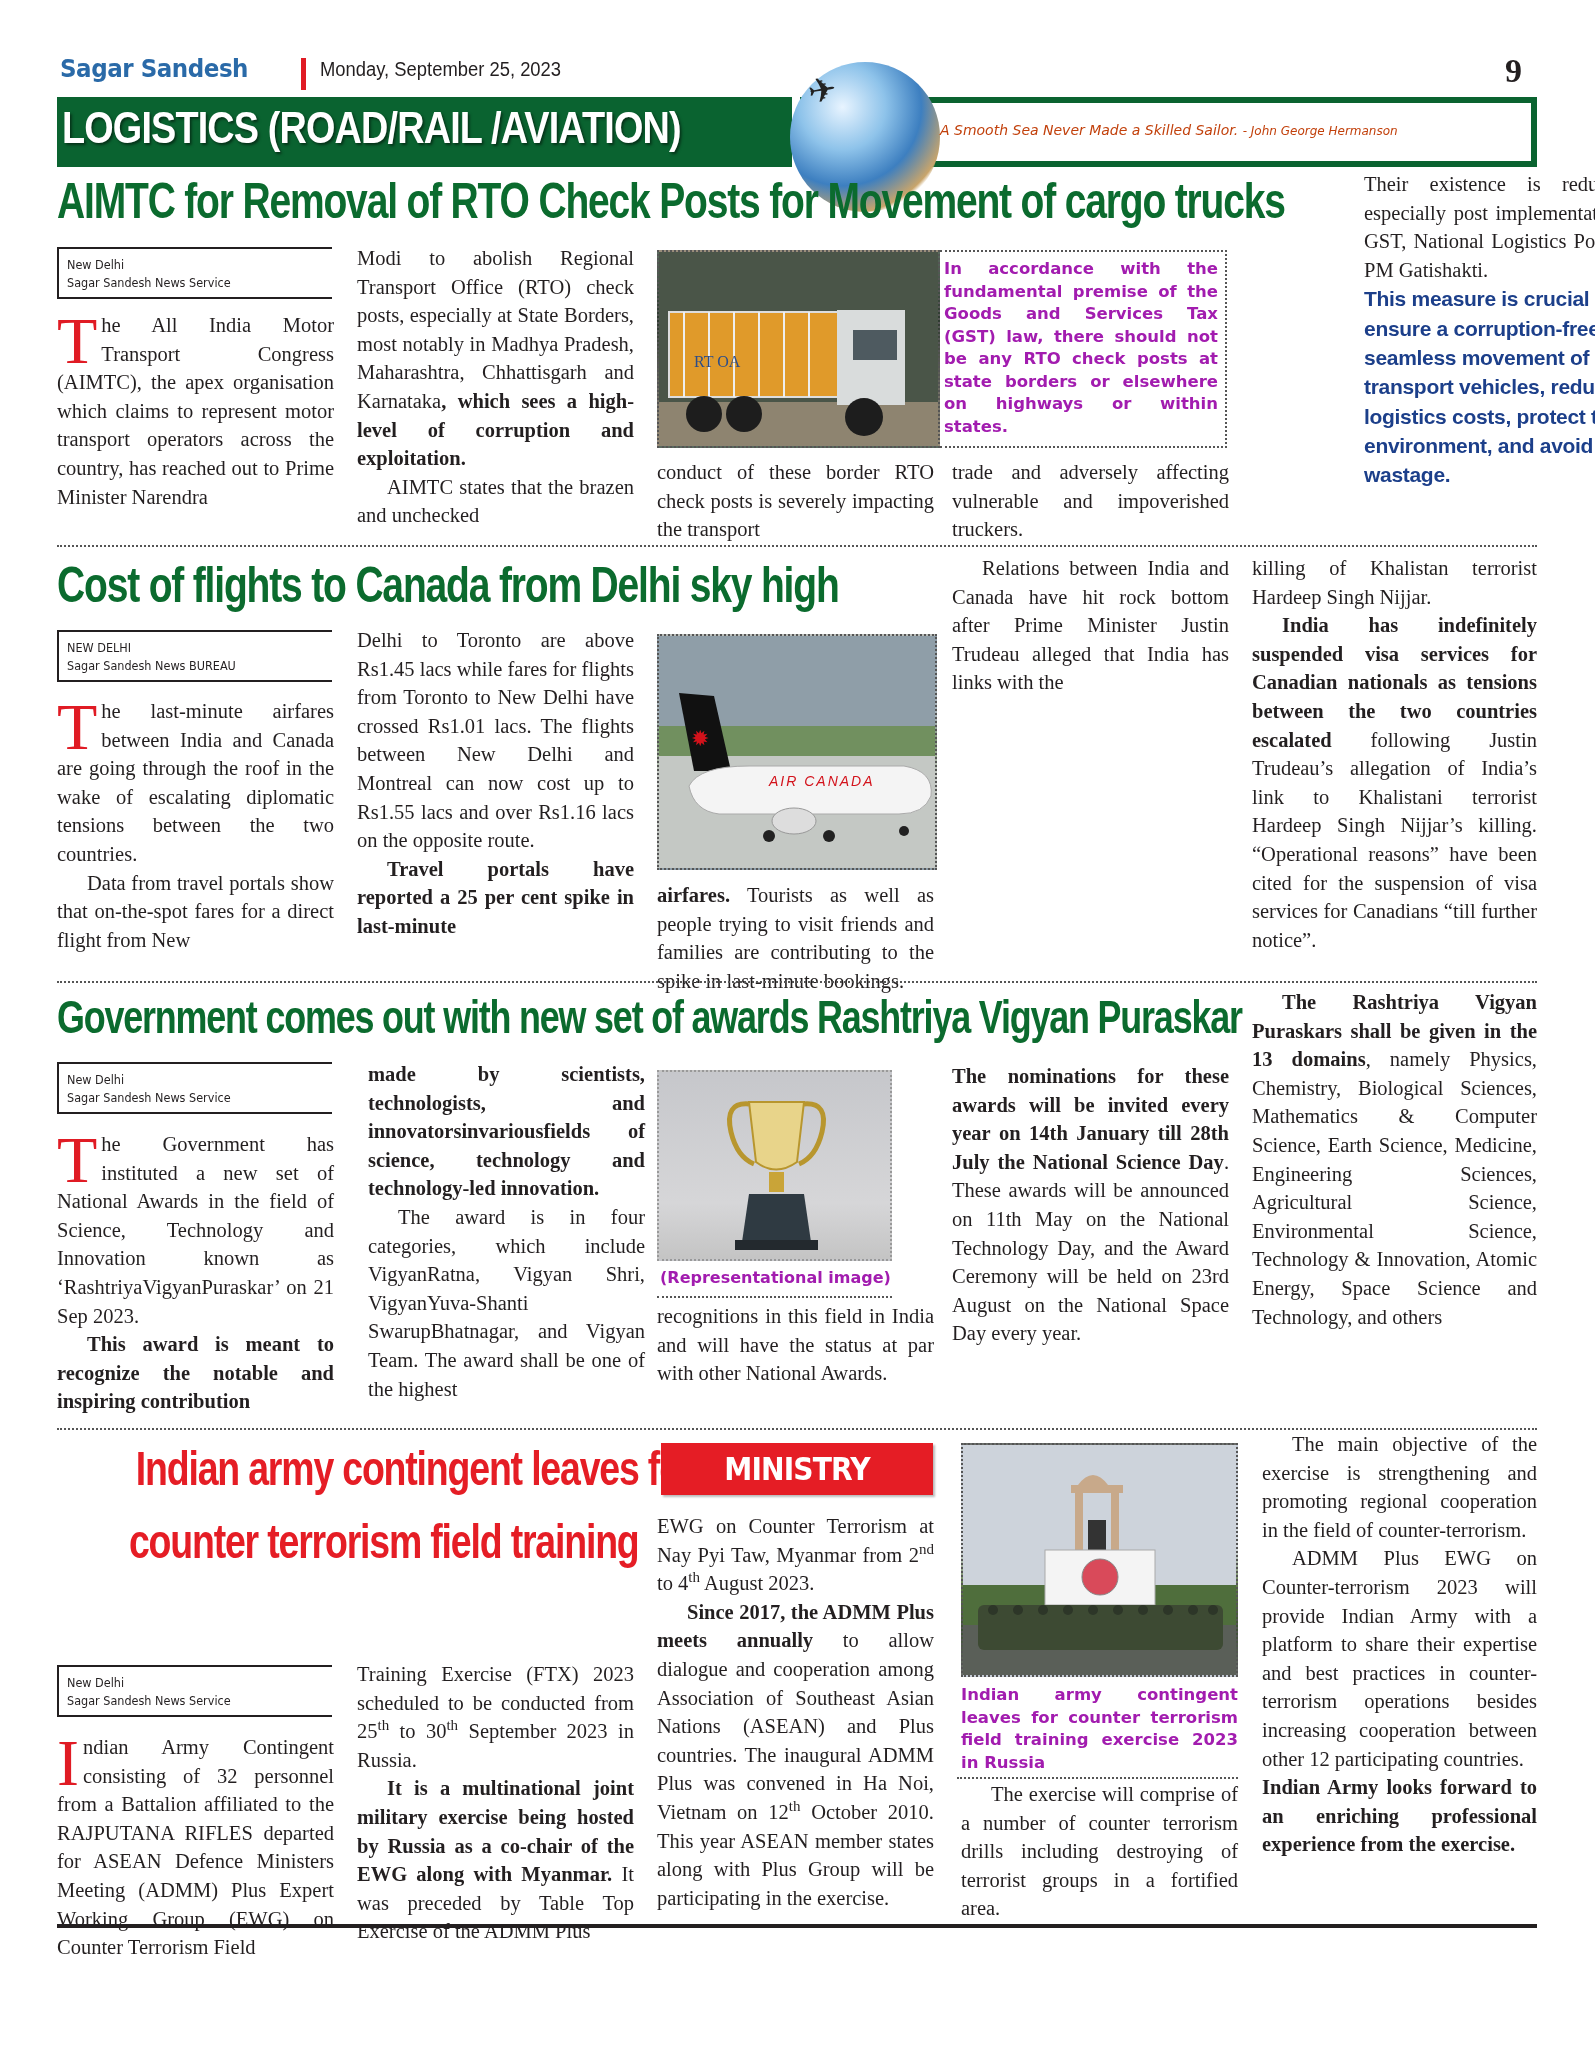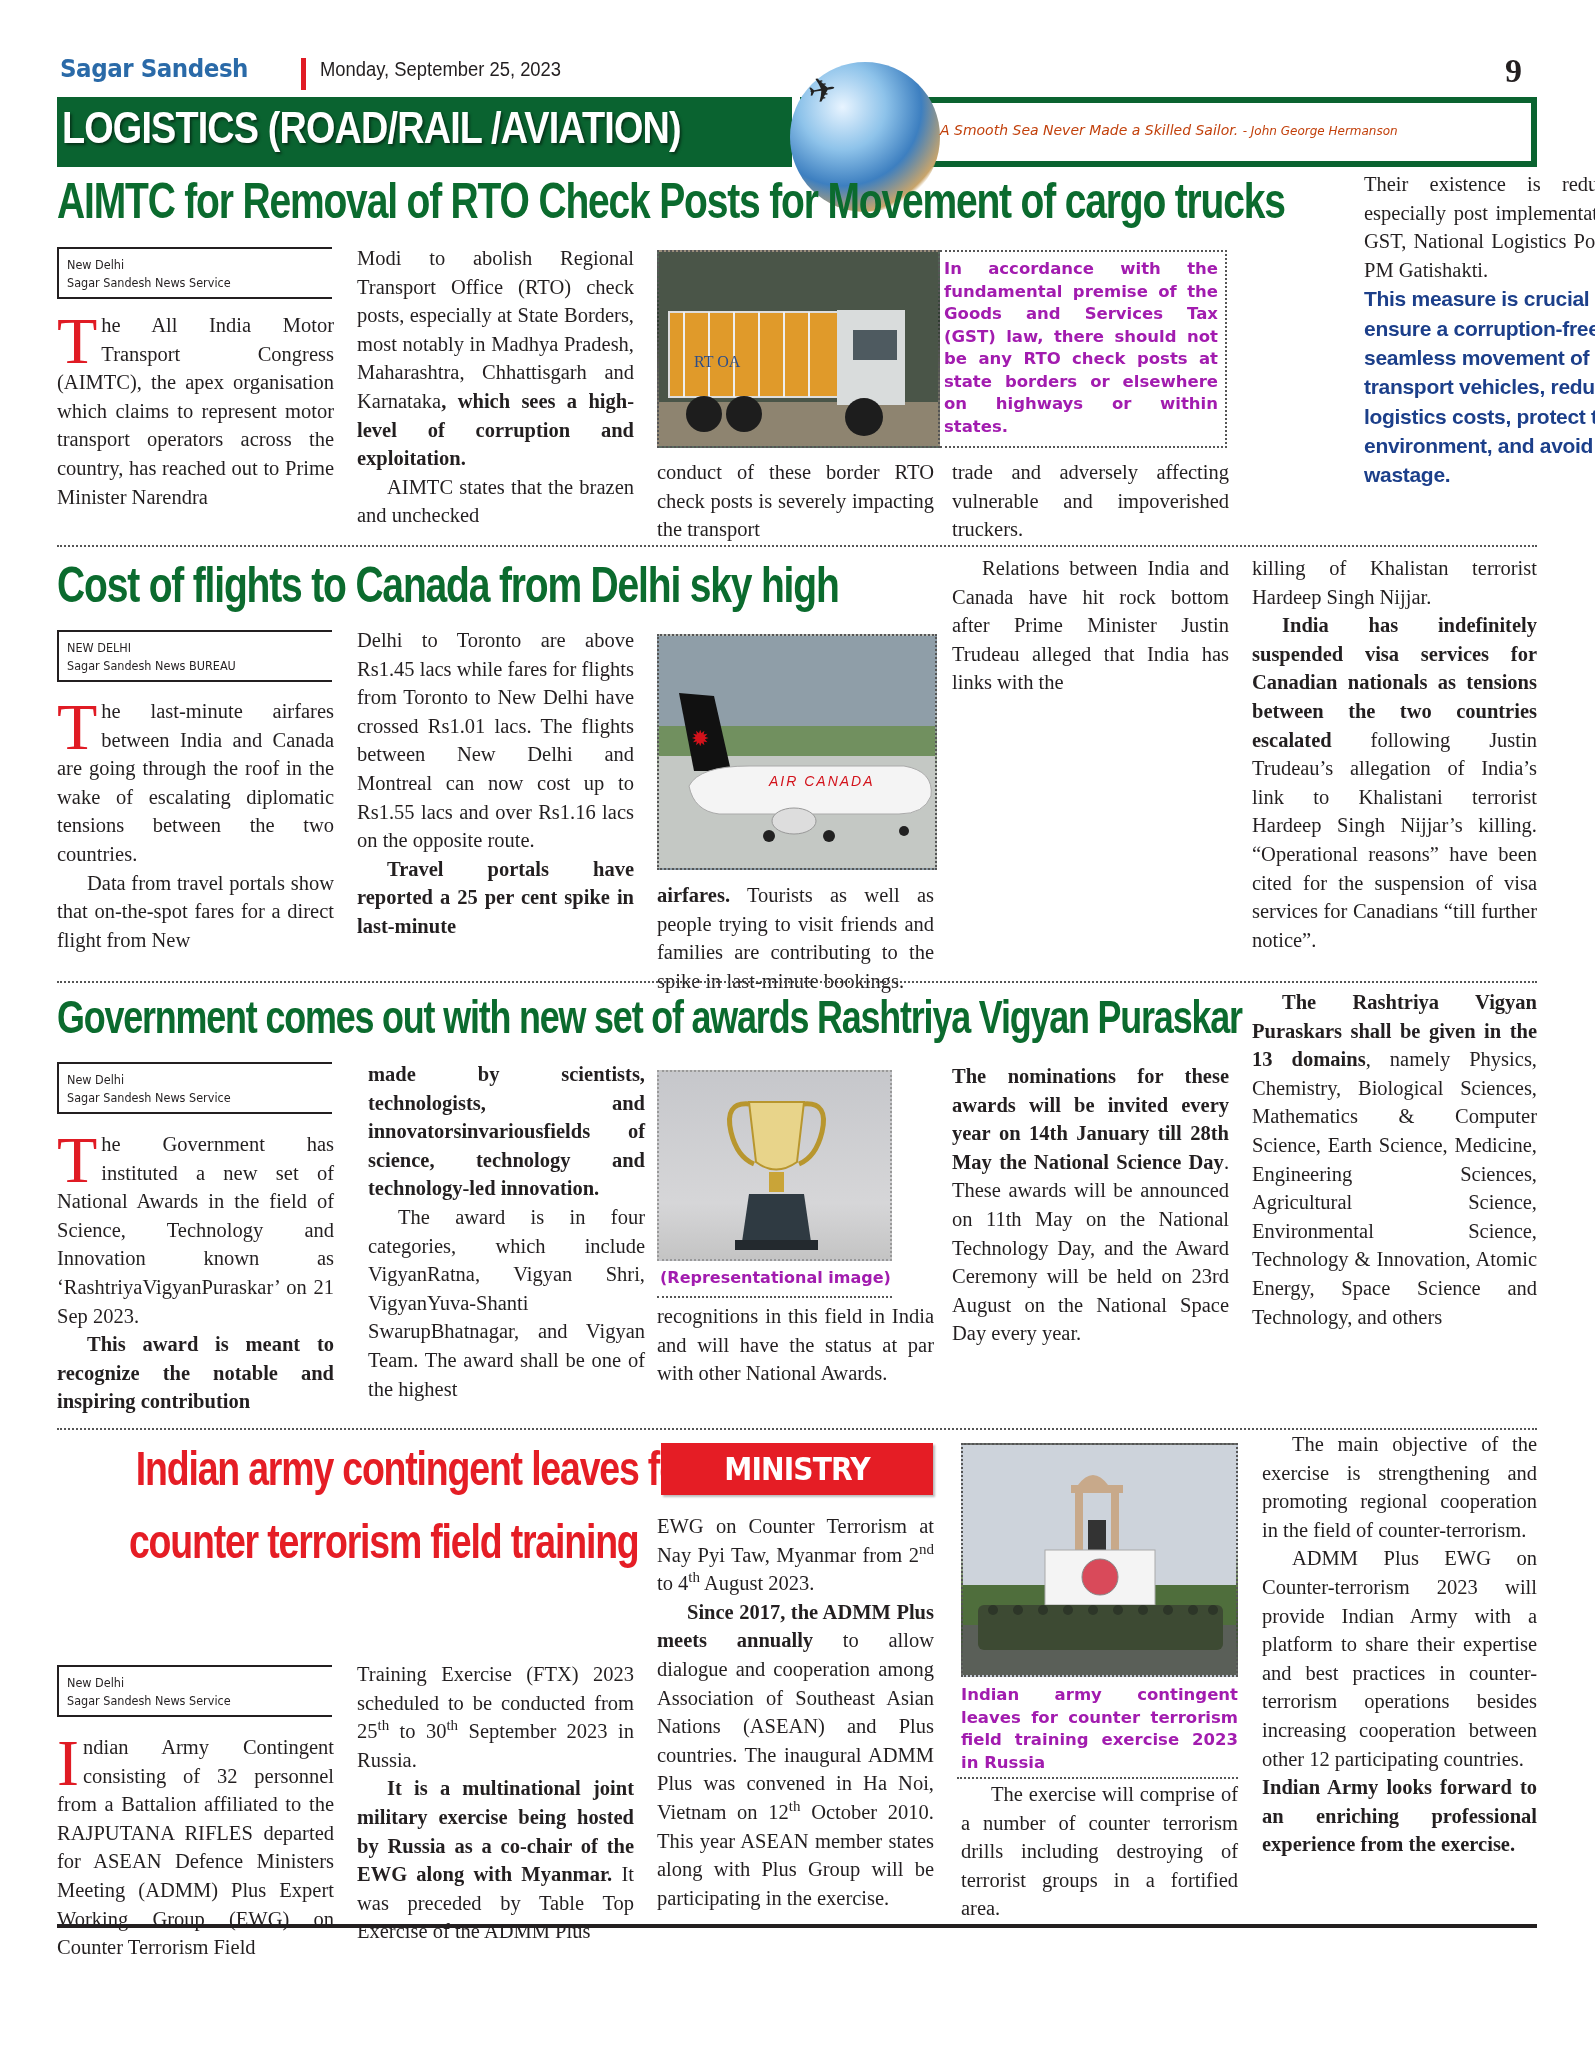--- a/index.html
+++ b/index.html
@@ -212,21 +212,21 @@
   </svg>
 </div>
 <div class="abs sans-caption" style="left:660px; top:1267px; font-size:16px;">(Representational image)</div>
 <div class="abs dotrule" style="left:657px; top:1296px; width:235px;"></div>
 
 <div class="abs col" style="left:657px; top:1302px; width:277px;">
   <p class="noind"><span>recognitions in this field in India and will have the status at par with other National Awards.</span></p>
 </div>
 
 <div class="abs col" style="left:952px; top:1062px; width:277px;">
-  <p class="noind"><b>The nominations for these awards will be invited every year on 14th January till 28th May the National Science Day</b><span>. These awards will be announced on 11th May on the National Technology Day, and the Award Ceremony will be held on 23rd August on the National Space Day every year.</span></p>
+  <p class="noind"><b>The nominations for these awards will be invited every year on 14th January till 28th July the National Science Day</b><span>. These awards will be announced on 11th May on the National Technology Day, and the Award Ceremony will be held on 23rd August on the National Space Day every year.</span></p>
 </div>
 
 <div class="abs col" style="left:1252px; top:988px; width:285px;">
   <p><b>The Rashtriya Vigyan Puraskars shall be given in the 13 domains</b><span>, namely Physics, Chemistry, Biological Sciences, Mathematics &amp; Computer Science, Earth Science, Medicine, Engineering Sciences, Agricultural Science, Environmental Science, Technology &amp; Innovation, Atomic Energy, Space Science and Technology, and others</span></p>
 </div>
 
 <div class="abs dotrule" style="left:57px; top:1428px; width:1480px;"></div>
 
 <div class="abs headline-red h4">
   <div><span>Indian army contingent leaves for</span></div>

